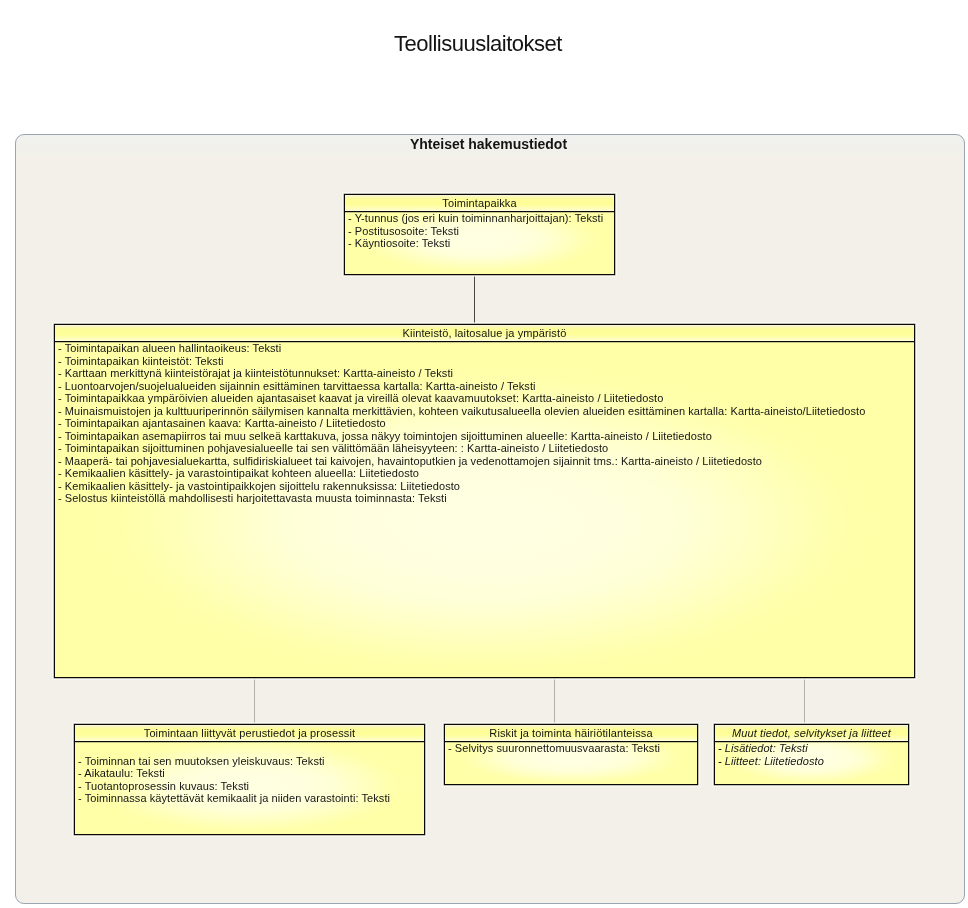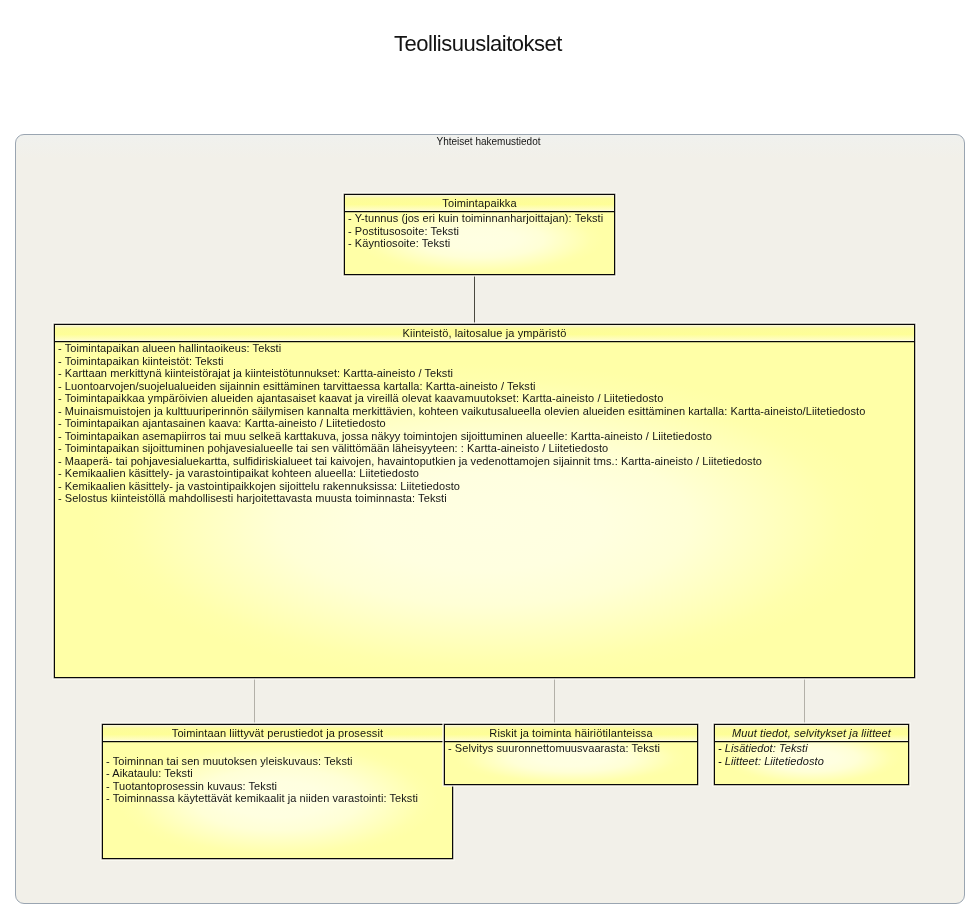--- a/index.html
+++ b/index.html
@@ -2,21 +2,21 @@
 <html><head>
 <meta charset="utf-8">
 <style>
   html,body{margin:0;padding:0;}
   body{width:968px;height:908px;background:#ffffff;font-family:"Liberation Sans",sans-serif;overflow:hidden;position:relative;}
   #canvas{position:absolute;left:0;top:0;width:968px;height:908px;border-radius:25px;}
   .title{position:absolute;left:-6px;top:31px;width:968px;text-align:center;font-size:22px;color:#141414;letter-spacing:-0.5px;}
   .panel{position:absolute;left:15px;top:134px;width:950px;height:770px;box-sizing:border-box;
          background:linear-gradient(to bottom,#f0f1ee 0%,#f2f0e9 3%,#f2f0e9 100%);
          border:1px solid #9aa5b1;border-radius:9px;}
-  .panel-title{position:absolute;left:14px;top:136px;width:949px;text-align:center;font-size:10px;font-weight:normal;color:#141414;}
+  .panel-title{position:absolute;left:14px;top:136px;width:949px;text-align:center;font-size:14px;font-weight:bold;color:#141414;}
   .uml{position:absolute;box-sizing:border-box;border:1px solid #080808;
        box-shadow:0 0 0 0.5px rgba(30,28,20,0.55), 0 0 0 1.6px rgba(255,253,247,0.95);
        background:radial-gradient(ellipse 46% 45% at 50% 56%,#ffffe2 0%,#ffffe0 30%,#ffffd6 52%,#ffffc0 72%,#ffffac 90%,#ffffa7 100%),#ffffa7;}
   .uml-head{box-sizing:border-box;height:17px;border-bottom:1px solid #080808;box-shadow:0 0.5px 0 rgba(30,28,20,0.5);
             background:linear-gradient(to bottom,#f8f5dc 0%,#fdfc9b 22%,#fefe97 58%,#fffdc5 92%,#fffff0 100%);
             text-align:center;font-size:11px;color:#141414;line-height:16px;white-space:nowrap;letter-spacing:0.12px;}
   .uml-body{position:relative;padding:0px 0 0 3px;}
   .uml-body div{font-size:11px;color:#141414;line-height:12.5px;white-space:nowrap;letter-spacing:0.075px;}
   .conn{position:absolute;background:#4a483f;width:1px;}
   .conn-soft{position:absolute;background:#b3b0a8;width:1px;}
@@ -55,21 +55,21 @@
         <div>- Toimintapaikan ajantasainen kaava: Kartta-aineisto / Liitetiedosto</div>
         <div>- Toimintapaikan asemapiirros tai muu selkeä karttakuva, jossa näkyy toimintojen sijoittuminen alueelle: Kartta-aineisto / Liitetiedosto</div>
         <div>- Toimintapaikan sijoittuminen pohjavesialueelle tai sen välittömään läheisyyteen: : Kartta-aineisto / Liitetiedosto</div>
         <div>- Maaperä- tai pohjavesialuekartta, sulfidiriskialueet tai kaivojen, havaintoputkien ja vedenottamojen sijainnit tms.: Kartta-aineisto / Liitetiedosto</div>
         <div>- Kemikaalien käsittely- ja varastointipaikat kohteen alueella: Liitetiedosto</div>
         <div>- Kemikaalien käsittely- ja vastointipaikkojen sijoittelu rakennuksissa: Liitetiedosto</div>
         <div>- Selostus kiinteistöllä mahdollisesti harjoitettavasta muusta toiminnasta: Teksti</div>
       </div>
   </div>
 
-  <div class="uml" style="left:74px;top:724px;width:351px;height:135px;margin-left:28px;">
+  <div class="uml" style="left:74px;top:724px;width:351px;height:111px;">
     <div class="uml-head">Toimintaan liittyvät perustiedot ja prosessit</div>
     <div class="uml-body">
         <div>&nbsp;</div>
         <div>- Toiminnan tai sen muutoksen yleiskuvaus: Teksti</div>
         <div>- Aikataulu: Teksti</div>
         <div>- Tuotantoprosessin kuvaus: Teksti</div>
         <div>- Toiminnassa käytettävät kemikaalit ja niiden varastointi: Teksti</div>
       </div>
   </div>
 

